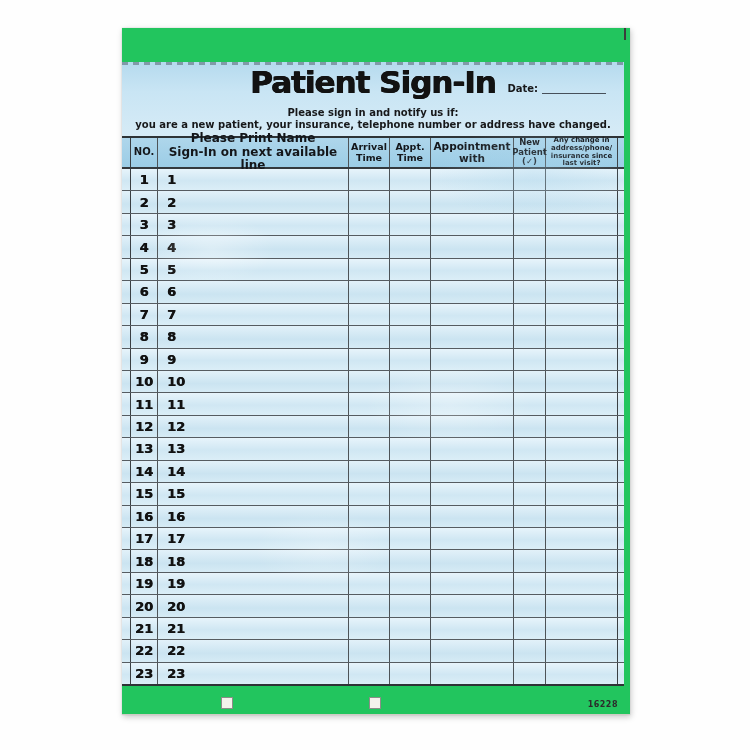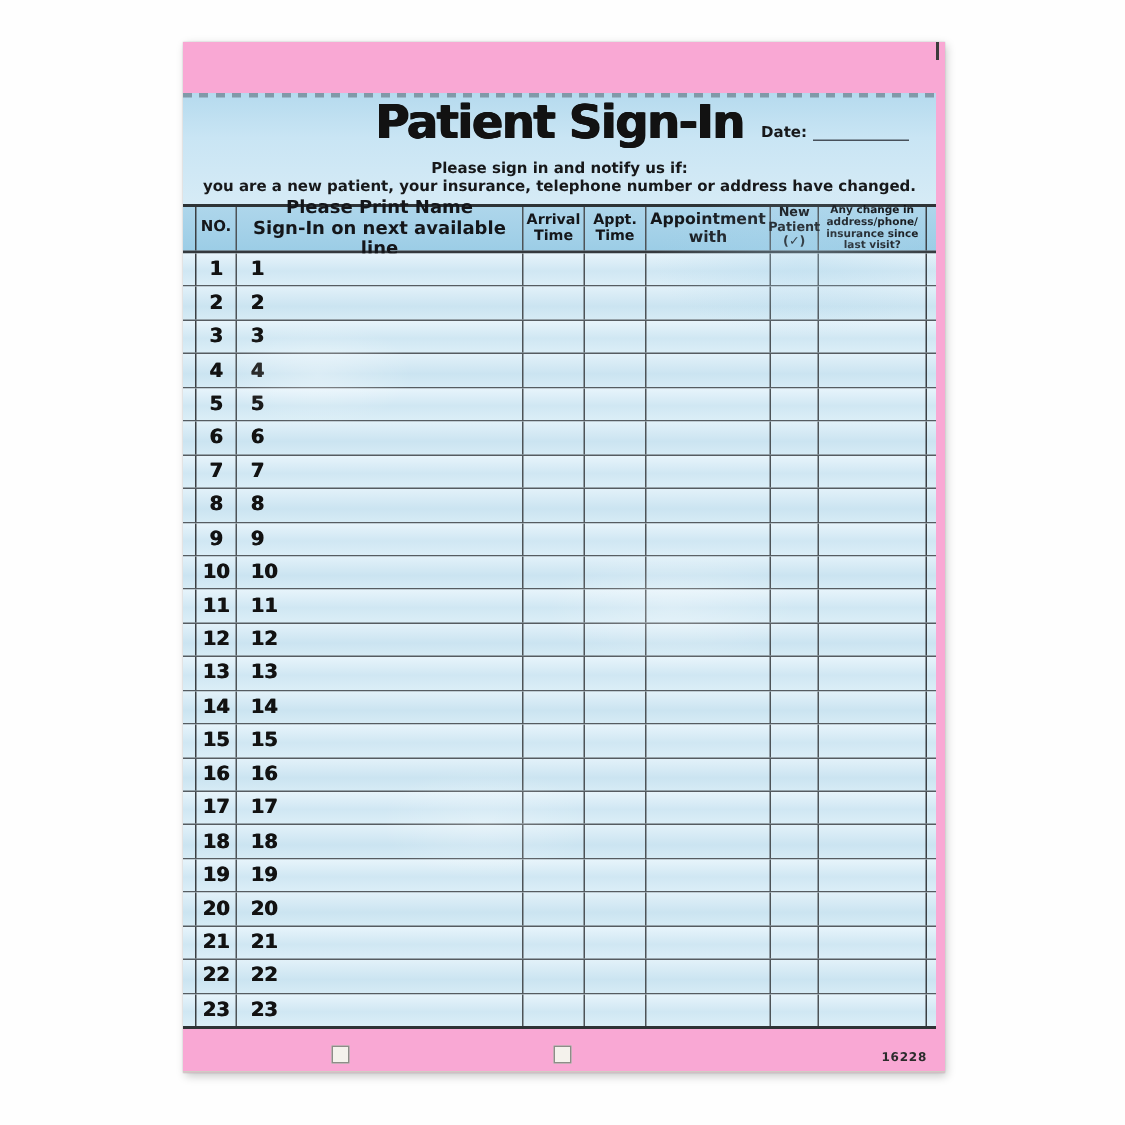--- a/index.html
+++ b/index.html
@@ -1,20 +1,20 @@
 <!DOCTYPE html>
 <html><head>
 <meta charset="utf-8">
 <style>
   html,body{margin:0;padding:0;}
   body{width:750px;height:750px;background:#ffffff;font-family:"DejaVu Sans","Liberation Sans",sans-serif;overflow:hidden;}
   .canvas{position:relative;width:750px;height:750px;background:#fefefe;}
 
   
-  .pad{position:absolute;left:122px;top:28px;width:508px;height:686px;background:#f9a8d4;
+  .pad{position:absolute;left:122px;top:28px;width:508px;height:686px;background:#22c55e;
        box-shadow:1px 2px 6px rgba(0,0,0,.22), 0 0 1px rgba(0,0,0,.2);border-bottom:1px solid #cfccc4;}
   .corner-tick{position:absolute;right:4px;top:0;width:2px;height:12px;background:#3c3c3c;}
 
   
   .sheet{position:absolute;left:0;top:34px;width:502px;height:624px;
          background:linear-gradient(180deg,#b5daee 0%,#c9e5f4 30px,#d6ebf6 74px,#d8ecf7 100%);}
   .sheet .perforation{position:absolute;top:0;left:0;right:0;height:3px;
          background:repeating-linear-gradient(90deg, rgba(85,100,112,.55) 0 6px, rgba(85,100,112,0) 6px 11px);}
   .clouds{position:absolute;inset:0;pointer-events:none;z-index:6;
          background:

